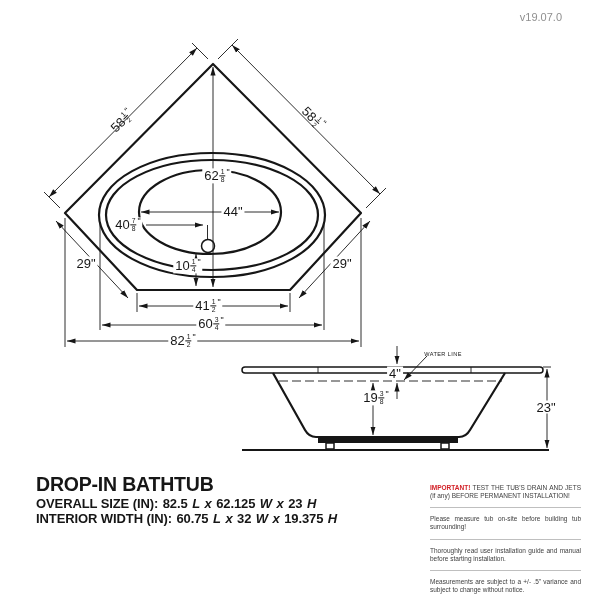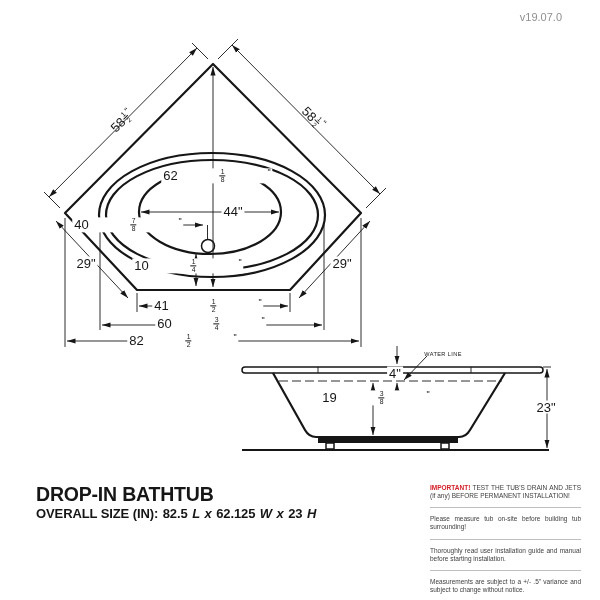--- a/index.html
+++ b/index.html
@@ -3,32 +3,32 @@
 <meta charset="utf-8">
 <style>
   html,body{margin:0;padding:0;}
   body{width:600px;height:600px;background:#ffffff;position:relative;overflow:hidden;
        font-family:"Liberation Sans",sans-serif;color:#161616;}
   #drawing{position:absolute;left:0;top:0;}
   .version{position:absolute;top:11px;right:38px;font-size:11px;color:#8f8f8f;}
   
   .lbl{position:absolute;display:flex;align-items:center;white-space:nowrap;
        font-size:13px;line-height:1;color:#161616;transform:translate(-50%,-50%);}
-  .bg{background:#ffffff;padding:0 2px;gap:41px;}
+  .bg{background:#ffffff;padding:0 2px;}
   .rotL{transform:translate(-50%,-50%) rotate(-45deg);}
   .rotR{transform:translate(-50%,-50%) rotate(45deg);}
   .fr{display:inline-flex;flex-direction:column;align-items:center;font-size:6.8px;
       line-height:1.05;margin-left:1px;}
   .fr .nm{border-bottom:1px solid #161616;padding:0 1px;}
   .un{font-size:9px;margin-left:1px;align-self:flex-start;}
   .wl{font-size:5.6px;letter-spacing:.4px;}
   
   .info{position:absolute;left:36px;top:470px;}
   .model{font-size:38px;font-weight:bold;letter-spacing:-1.5px;line-height:1;margin:0;}
-  .ptype{font-size:19.5px;font-weight:bold;letter-spacing:-.2px;margin-top:13px;}
+  .ptype{font-size:19.5px;font-weight:bold;letter-spacing:-.2px;margin-top:3px;}
   .spec{font-size:13px;font-weight:bold;margin-top:0;letter-spacing:-.1px;}
   .spec .it{font-style:italic;}
   .spec span{margin-right:1px;}
   
   .notices{position:absolute;left:430px;top:484px;width:151px;font-size:6.5px;
            line-height:1.25;color:#3d3d3d;text-align:justify;}
   .notices p{margin:0;padding:7px 0;border-top:1px solid #bfbfbf;}
   .notices p:first-child{border-top:none;padding-top:0;}
   .hl{color:#d22027;font-weight:bold;}
   
@@ -204,20 +204,31 @@
       <span>OVERALL SIZE (IN):</span>
       <span>82.5</span>
       <span class="it">L</span>
       <span class="it">x</span>
       <span>62.125</span>
       <span class="it">W</span>
       <span class="it">x</span>
       <span>23</span>
       <span class="it">H</span>
     </div>
+    <div class="spec">
+      <span>INTERIOR WIDTH (IN):</span>
+      <span>60.75</span>
+      <span class="it">L</span>
+      <span class="it">x</span>
+      <span>32</span>
+      <span class="it">W</span>
+      <span class="it">x</span>
+      <span>19.375</span>
+      <span class="it">H</span>
+    </div>
   </div>
 
   <div class="notices">
     <p><span class="hl">IMPORTANT!</span><span> TEST THE TUB'S DRAIN AND JETS (if any) BEFORE PERMANENT INSTALLATION!</span></p>
     <p><span>Please measure tub on-site before building tub surrounding!</span></p>
     <p><span>Thoroughly read user installation guide and manual before starting installation.</span></p>
     <p><span>Measurements are subject to a +/- .5" variance and subject to change without notice.</span></p>
   </div>
 
 </div>

